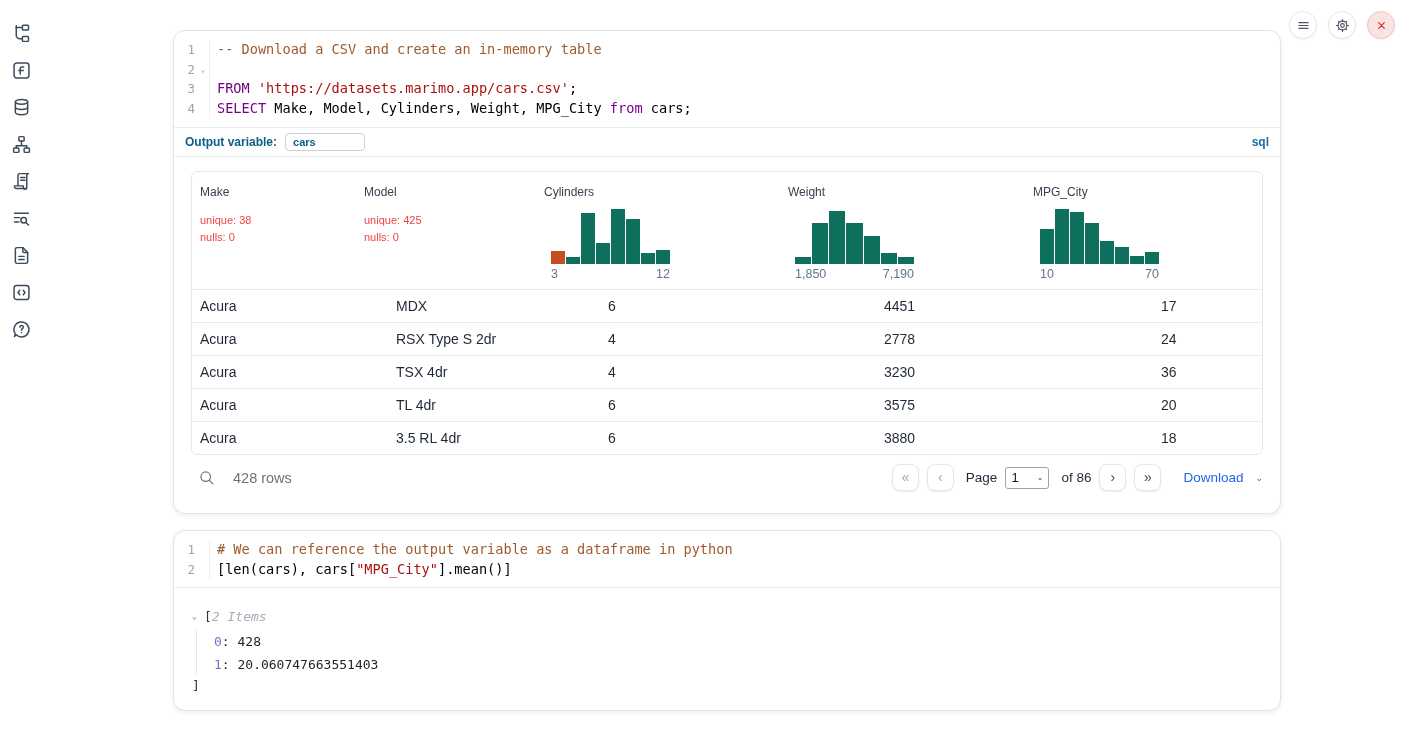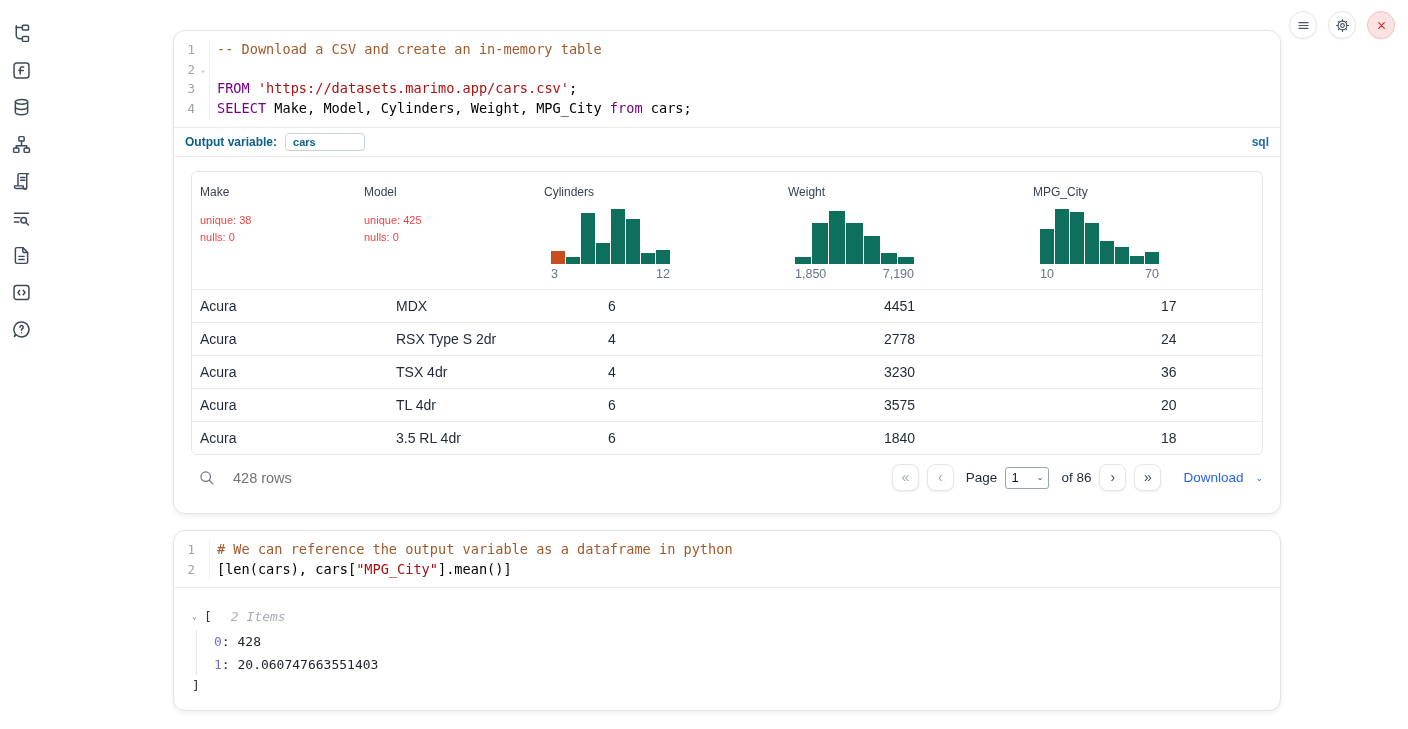--- a/index.html
+++ b/index.html
@@ -75,21 +75,21 @@
   .sel-chev { font-size:8px; color:#374151; }
   .download { margin-left:14px; display:flex; align-items:center; gap:12px; color:#2563eb;
     font-size:13.5px; font-weight:500; cursor:pointer; }
   .dl-chev { font-size:9px; color:#2563eb; }
 
   
   .tree { padding:19px 16px 0 18px; font-family:"DejaVu Sans Mono", monospace; font-size:13px; color:#21262e; }
   .tree-head { display:flex; align-items:center; height:18px; }
   .tree-chevron { font-size:8px; color:#6b7280; width:12px; cursor:pointer; }
   .bracket { color:#30353d; }
-  .items-label { color:#a7adb8; font-style:italic; margin-left:19px; }
+  .items-label { color:#a7adb8; font-style:italic; margin-left:0; }
   .tree-body { border-left:1px solid #e3e7ec; margin:5px 0 0 4px; padding-left:17px; }
   .tree-entry { height:22.5px; display:flex; align-items:center; }
   .tkey { color:#7171c6; }
   .tree-close { height:20px; display:flex; align-items:center; }
 </style>
 </head>
 <body>
 
 <div class="sidebar">
   <div class="sicon">
@@ -307,21 +307,21 @@
           <div class="td">Acura</div>
           <div class="td">TL 4dr</div>
           <div class="td">6</div>
           <div class="td">3575</div>
           <div class="td">20</div>
         </div>
         <div class="td-row">
           <div class="td">Acura</div>
           <div class="td">3.5 RL 4dr</div>
           <div class="td">6</div>
-          <div class="td">1840</div>
+          <div class="td">3880</div>
           <div class="td">18</div>
         </div>
       </div>
   </div>
 
   <div class="table-footer">
     <span class="search-ico">
       <svg viewBox="0 0 24 24">
           <circle cx="11" cy="11" r="6"></circle>
           <path d="M15.6 15.6L20 20"></path>

